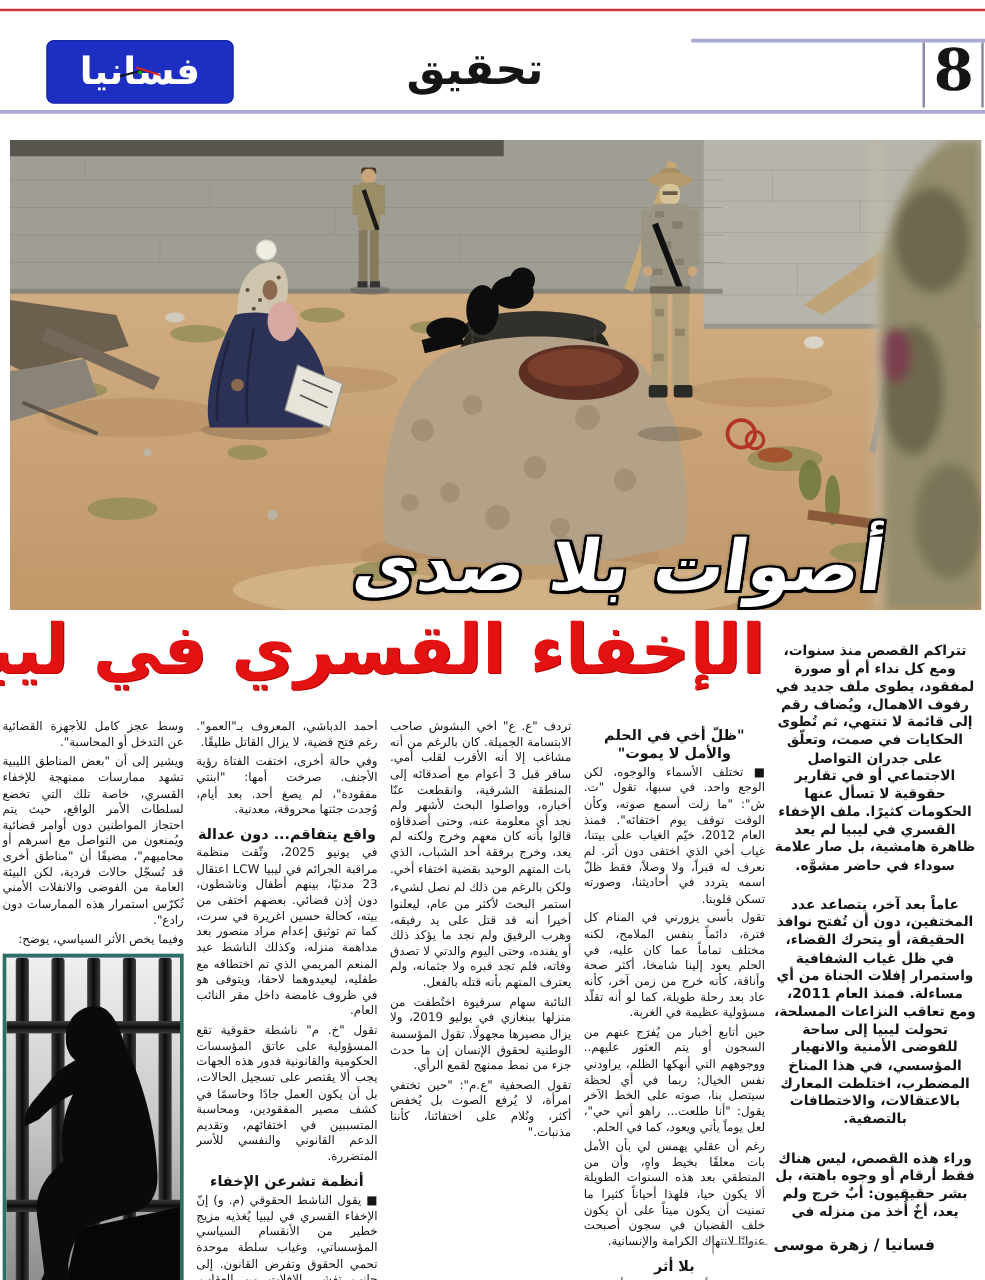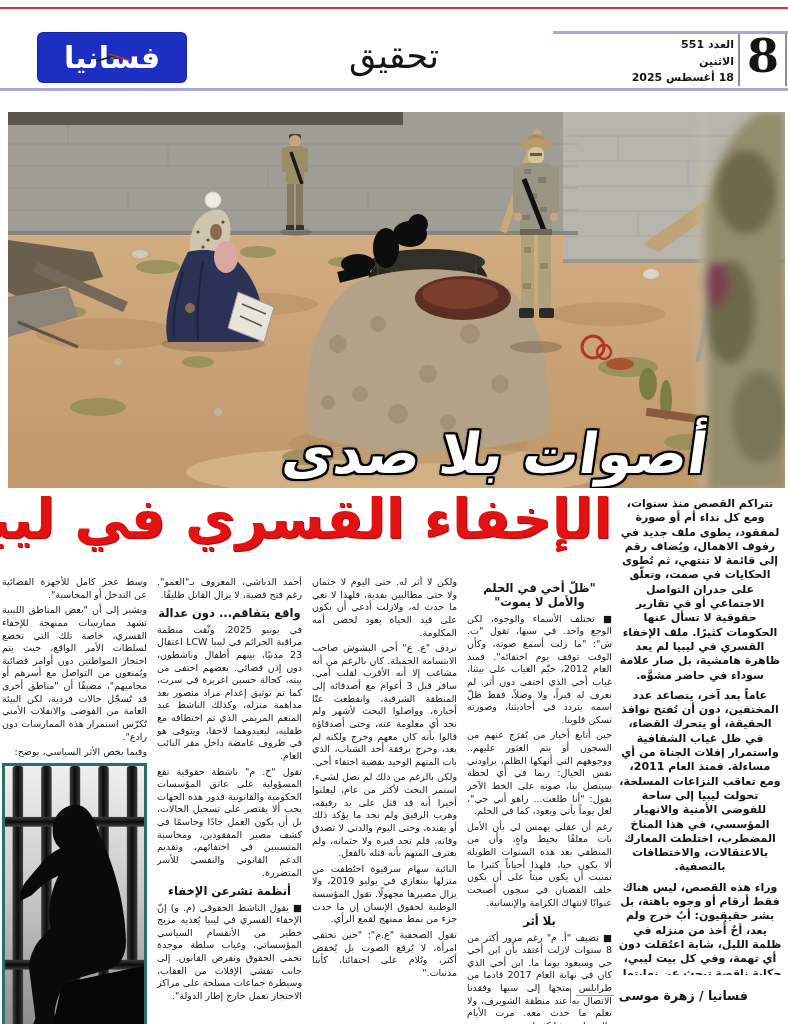--- a/index.html
+++ b/index.html
@@ -4,22 +4,22 @@
 <style>
   html,body{margin:0;padding:0;background:#e9e9e9;}
   .page{position:relative;width:788px;height:1024px;background:#fff;overflow:hidden;
         font-family:"DejaVu Sans",sans-serif;margin:0 auto;color:#151515;}
   
   .top-red-line{position:absolute;top:7px;left:0;width:100%;height:2px;background:#cf3333;}
   .logo{position:absolute;left:38px;top:33px;width:148px;height:49px;background:#1c2fc2;
         border-radius:5px;display:flex;align-items:center;justify-content:center;
         color:#fff;font-size:30px;font-weight:bold;direction:rtl;box-shadow:0 0 0 1px #1524a0;}
   .logo .needle{position:absolute;width:34px;height:10px;pointer-events:none;}
-  .section-label{position:absolute;left:309px;top:36px;width:170px;text-align:center;
-        font-size:35px;font-weight:normal;direction:rtl;letter-spacing:-1px;}
+  .section-label{position:absolute;left:295px;top:36px;width:170px;text-align:center;
+        font-size:35px;font-weight:bold;direction:rtl;letter-spacing:-1px;}
   .hline-a{position:absolute;left:553px;top:31px;right:0;height:3px;background:#a9a9d6;}
   .hline-b{position:absolute;left:0;top:88px;width:100%;height:3px;background:#a9a9d6;}
   .vbar{position:absolute;top:34px;width:2px;height:52px;background:#8a8aa8;}
   .page-number{position:absolute;left:742px;top:31px;width:42px;text-align:center;
         font-family:"DejaVu Serif",serif;font-size:46px;font-weight:bold;line-height:1.1;}
   .issue-block{position:absolute;left:622px;top:37px;width:112px;direction:rtl;text-align:right;
         font-size:11px;font-weight:bold;line-height:1.5;}
   
   .photo{position:absolute;left:8px;top:112px;width:777px;height:376px;overflow:hidden;background:#c8a87a;}
   .photo svg{display:block;width:100%;height:100%;}
@@ -28,21 +28,21 @@
         text-shadow:2px 0 0 #000,-2px 0 0 #000,0 2px 0 #000,0 -2px 0 #000,
                     2px 2px 0 #000,-2px -2px 0 #000,2px -2px 0 #000,-2px 2px 0 #000,0 0 4px #000;}
   
   .main-headline{position:absolute;top:487px;left:-44px;width:656px;height:84px;
         direction:rtl;white-space:nowrap;overflow:visible;text-align:right;
         font-size:55px;font-weight:bold;color:#e31212;letter-spacing:-1px;
         text-shadow:1px 1px 0 #b00;}
   
   .intro-col{position:absolute;left:618px;top:497px;width:164px;height:478px;overflow:hidden;
         direction:rtl;text-align:center;font-size:11px;font-weight:bold;line-height:1.3;}
-  .intro-col p{margin:0 0 6px 0;}
+  .intro-col p{margin:17px 0 6px 0;}
   .byline{position:absolute;left:570px;top:988px;width:178px;display:flex;align-items:center;gap:5px;}
   .byline .tick{width:1px;height:15px;background:#777;}
   .byline .rule{flex:1;height:1px;background:#999;}
   .byline .name{direction:rtl;font-size:12.5px;font-weight:bold;white-space:nowrap;}
   
   .body-cols{position:absolute;left:2px;top:576px;width:610px;height:448px;overflow:hidden;
         direction:rtl;display:flex;gap:10px;}
   .body-col{flex:1;min-width:0;font-size:9.5px;line-height:1.33;text-align:justify;overflow:hidden;}
   .body-col p{margin:0 0 3px 0;}
   .body-col h4{margin:5px 0 3px 0;font-size:11.5px;text-align:center;font-weight:bold;line-height:1.25;}
@@ -62,25 +62,20 @@
       <line x1="14" y1="1" x2="33" y2="7" stroke="#d22" stroke-width="1.6"></line>
       <circle cx="17" cy="5" r="1.6" fill="#0a0"></circle>
     </svg>
   </div>
   <div class="section-label">تحقيق</div>
   <div class="hline-a"></div>
   <div class="hline-b"></div>
   <div class="vbar" style="left:738px;"></div>
   <div class="vbar" style="left:785px;"></div>
   <div class="page-number">8</div>
-  <div class="issue-block">
-    <div>العدد 551</div>
-    <div>الاثنين</div>
-    <div>18 أغسطس 2025</div>
-  </div>
 
   <div class="photo">
     <svg viewBox="0 0 777 376" preserveAspectRatio="none">
       <defs>
         <linearGradient id="sand" x1="0" y1="0" x2="0" y2="1">
           <stop offset="0" stop-color="#d8b68c"></stop>
             <stop offset="1" stop-color="#c0986a"></stop>
         </linearGradient>
         <linearGradient id="barV" x1="0" y1="0" x2="1" y2="0">
           <stop offset="0" stop-color="#4a4a4a"></stop>
@@ -293,34 +288,35 @@
   <div class="intro-col">
       <p>تتراكم القصص منذ سنوات، ومع كل نداء أم أو صورة لمفقود، يطوى ملف جديد في رفوف الاهمال، ويُضاف رقم إلى قائمة لا تنتهي، ثم تُطوى الحكايات في صمت، وتعلّق على جدران التواصل الاجتماعي أو في تقارير حقوقية لا تسأل عنها الحكومات كثيرًا. ملف الإخفاء القسري في ليبيا لم يعد ظاهرة هامشية، بل صار علامة سوداء في حاضر مشوَّه.</p>
       <p>عاماً بعد آخر، يتصاعد عدد المختفين، دون أن تُفتح نوافذ الحقيقة، أو يتحرك القضاء، في ظل غياب الشفافية واستمرار إفلات الجناة من أي مساءلة. فمنذ العام 2011، ومع تعاقب النزاعات المسلحة، تحولت ليبيا إلى ساحة للفوضى الأمنية والانهيار المؤسسي، في هذا المناخ المضطرب، اختلطت المعارك بالاعتقالات، والاختطافات بالتصفية.</p>
       <p>وراء هذه القصص، ليس هناك فقط أرقام أو وجوه باهتة، بل بشر حقيقيون: أبٌ خرج ولم يعد، أخٌ أُخذ من منزله في ظلمة الليل، شابة اعتُقلت دون أي تهمة، وفي كل بيت ليبي، حكاية ناقصة تبحث عن نهايتها.</p>
     </div>
 
   <div class="body-cols">
     <div class="body-col">
         <h4>"ظلّ أخي في الحلم والأمل لا يموت"</h4>
         <p>■ تختلف الأسماء والوجوه، لكن الوجع واحد. في سبها، تقول "ت. ش": "ما زلت أسمع صوته، وكأن الوقت توقف يوم اختفائه". فمنذ العام 2012، خيّم الغياب على بيتنا، غياب أخي الذي اختفى دون أثر. لم نعرف له قبراً، ولا وصلاً، فقط ظلّ اسمه يتردد في أحاديثنا، وصورته تسكن قلوبنا.</p>
+        <p>تقول بأسى يزورني في المنام كل فترة، دائماً بنفس الملامح، لكنه مختلف تماماً عما كان عليه، في الحلم يعود إلينا شامخا، أكثر صحة وأناقة، كأنه خرج من زمن آخر، كأنه عاد بعد رحلة طويلة، كما لو أنه تقلّد مسؤولية عظيمة في الغربة.</p>
         <p>حين أتابع أخبار من يُفرَج عنهم من السجون أو يتم العثور عليهم.. ووجوههم التي أنهكها الظلم، يراودني نفس الخيال: ربما في أي لحظة سيتصل بنا، صوته على الخط الآخر يقول: "أنا طلعت... راهو أني حي"، لعل يوماً يأتي ويعود، كما في الحلم.</p>
         <p>رغم أن عقلي يهمس لي بأن الأمل بات معلقًا بخيط واهٍ، وأن من المنطقي بعد هذه السنوات الطويلة ألا يكون حيا، فلهذا أحياناً كثيرا ما تمنيت أن يكون ميتاً على أن يكون خلف القضبان في سجون أصبحت عنوانًا لانتهاك الكرامة والإنسانية.</p>
         <h4>بلا أثر</h4>
         <p>■ تضيف "أ. م" رغم مرور أكثر من 8 سنوات لازلت أعتقد بأن ابن أخي حي وسيعود يوما ما. ابن أخي الذي كان في نهاية العام 2017 قادما من طرابلس متجها إلى سبها وفقدنا الاتصال به عند منطقة الشويرف، ولا نعلم ما حدث معه. مرت الأيام والسنوات بحثنا كثيرا</p>
       </div>
     <div class="body-col">
-        <p>ولكن لا أثر له. حتى اليوم لا جثمان ولا حتى مطالبين بفدية، فلهذا لا نعي ما حدث له، ولازلت أدعي أن يكون على قيد الحياة يعود لحضن أمه المكلومة.</p>
         <p>تردف "ع. ع" أخي البشوش صاحب الابتسامة الجميلة. كان بالرغم من أنه مشاغب إلا أنه الأقرب لقلب أمي. سافر قبل 3 أعوام مع أصدقائه إلى المنطقة الشرقية، وانقطعت عنّا أخباره، وواصلوا البحث لأشهر ولم نجد أي معلومة عنه، وحتى أصدقاؤه قالوا بأنه كان معهم وخرج ولكنه لم يعد، وخرج برفقة أحد الشباب، الذي بات المتهم الوحيد بقضية اختفاء أخي.</p>
         <p>ولكن بالرغم من ذلك لم نصل لشيء، استمر البحث لأكثر من عام، ليعلنوا أخيرا أنه قد قتل على يد رفيقه، وهرب الرفيق ولم نجد ما يؤكد ذلك أو يفنده، وحتى اليوم والدتي لا تصدق وفاته، فلم تجد قبره ولا جثمانه، ولم يعترف المتهم بأنه قتله بالفعل.</p>
         <p>النائبة سهام سرقيوة اختُطفت من منزلها ببنغازي في يوليو 2019، ولا يزال مصيرها مجهولًا. تقول المؤسسة الوطنية لحقوق الإنسان إن ما حدث جزء من نمط ممنهج لقمع الرأي.</p>
         <p>تقول الصحفية "ع.م": "حين تختفي امرأة، لا يُرفع الصوت بل يُخفض أكثر، ونُلام على اختفائنا، كأننا مذنبات."</p>
       </div>
     <div class="body-col">
         <p>أحمد الدباشي، المعروف بـ"العمو". رغم فتح قضية، لا يزال القاتل طليقًا.</p>
+        <p>وفي حالة أخرى، اختفت الفتاة رؤية الأجنف. صرخت أمها: "ابنتي مفقودة"، لم يصغ أحد. بعد أيام، وُجدت جثتها محروقة، معدنية.</p>
         <h4>واقع يتفاقم... دون عدالة</h4>
         <p>في يونيو 2025، وثّقت منظمة مراقبة الجرائم في ليبيا LCW اعتقال 23 مدنيًا، بينهم أطفال وناشطون، دون إذن قضائي. بعضهم اختفى من بيته، كحالة حسين اغريرة في سرت، كما تم توثيق إعدام مراد منصور بعد مداهمة منزله، وكذلك الناشط عبد المنعم المريمي الذي تم اختطافه مع طفليه، ليعيدوهما لاحقا، ويتوفى هو في ظروف غامضة داخل مقر النائب العام.</p>
         <p>تقول "خ. م" ناشطة حقوقية تقع المسؤولية على عاتق المؤسسات الحكومية والقانونية فدور هذه الجهات يجب ألا يقتصر على تسجيل الحالات، بل أن يكون العمل جادًا وحاسمًا في كشف مصير المفقودين، ومحاسبة المتسببين في اختفائهم، وتقديم الدعم القانوني والنفسي للأسر المتضررة.</p>
         <h4>أنظمة تشرعن الإخفاء</h4>
         <p>■ يقول الناشط الحقوقي (م. و) إنّ الإخفاء القسري في ليبيا يُغذيه مزيج خطير من الأنقسام السياسي المؤسساتي، وغياب سلطة موحدة تحمي الحقوق وتفرض القانون. إلى جانب تفشي الإفلات من العقاب، وسيطرة جماعات مسلحة على مراكز الاحتجاز تعمل خارج إطار الدولة".</p>
       </div>
     <div class="body-col">
       <p>وسط عجز كامل للأجهزة القضائية عن التدخل أو المحاسبة".</p>
         <p>ويشير إلى أن "بعض المناطق الليبية تشهد ممارسات ممنهجة للإخفاء القسري، خاصة تلك التي تخضع لسلطات الأمر الواقع، حيث يتم احتجاز المواطنين دون أوامر قضائية ويُمنعون من التواصل مع أسرهم أو محاميهم"، مضيفًا أن "مناطق أخرى قد تُسجّل حالات فردية، لكن البيئة العامة من الفوضى والانفلات الأمني تُكرّس استمرار هذه الممارسات دون رادع".</p>
         <p>وفيما يخص الأثر السياسي، يوضح:</p>

